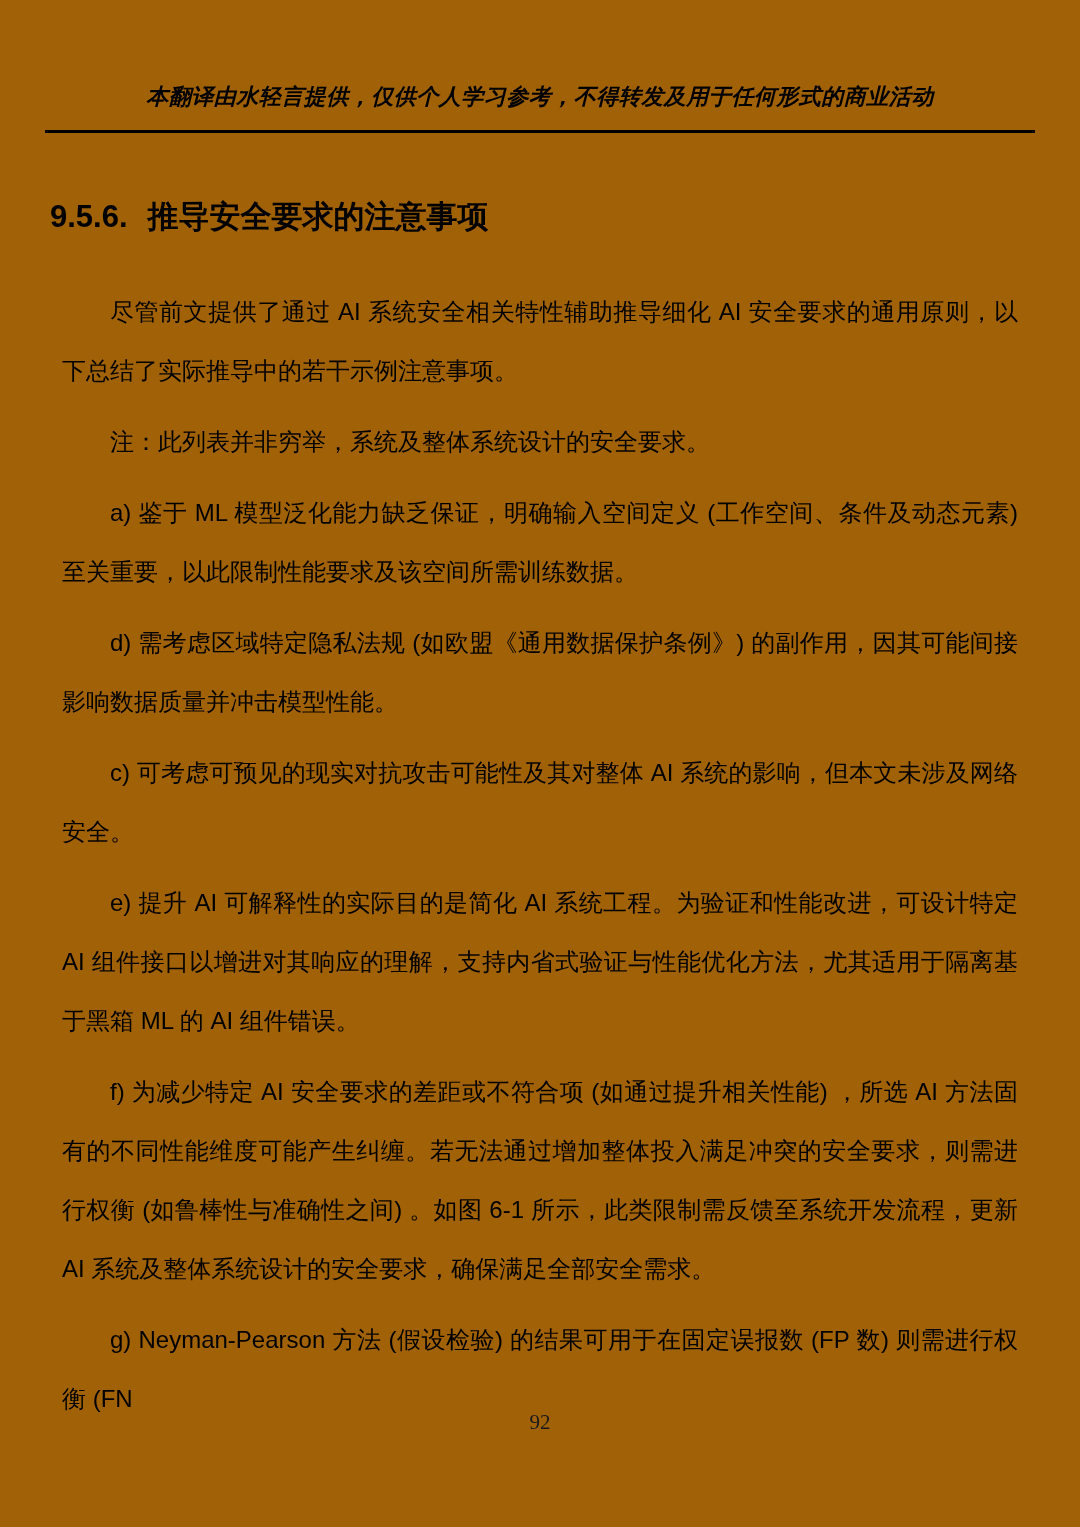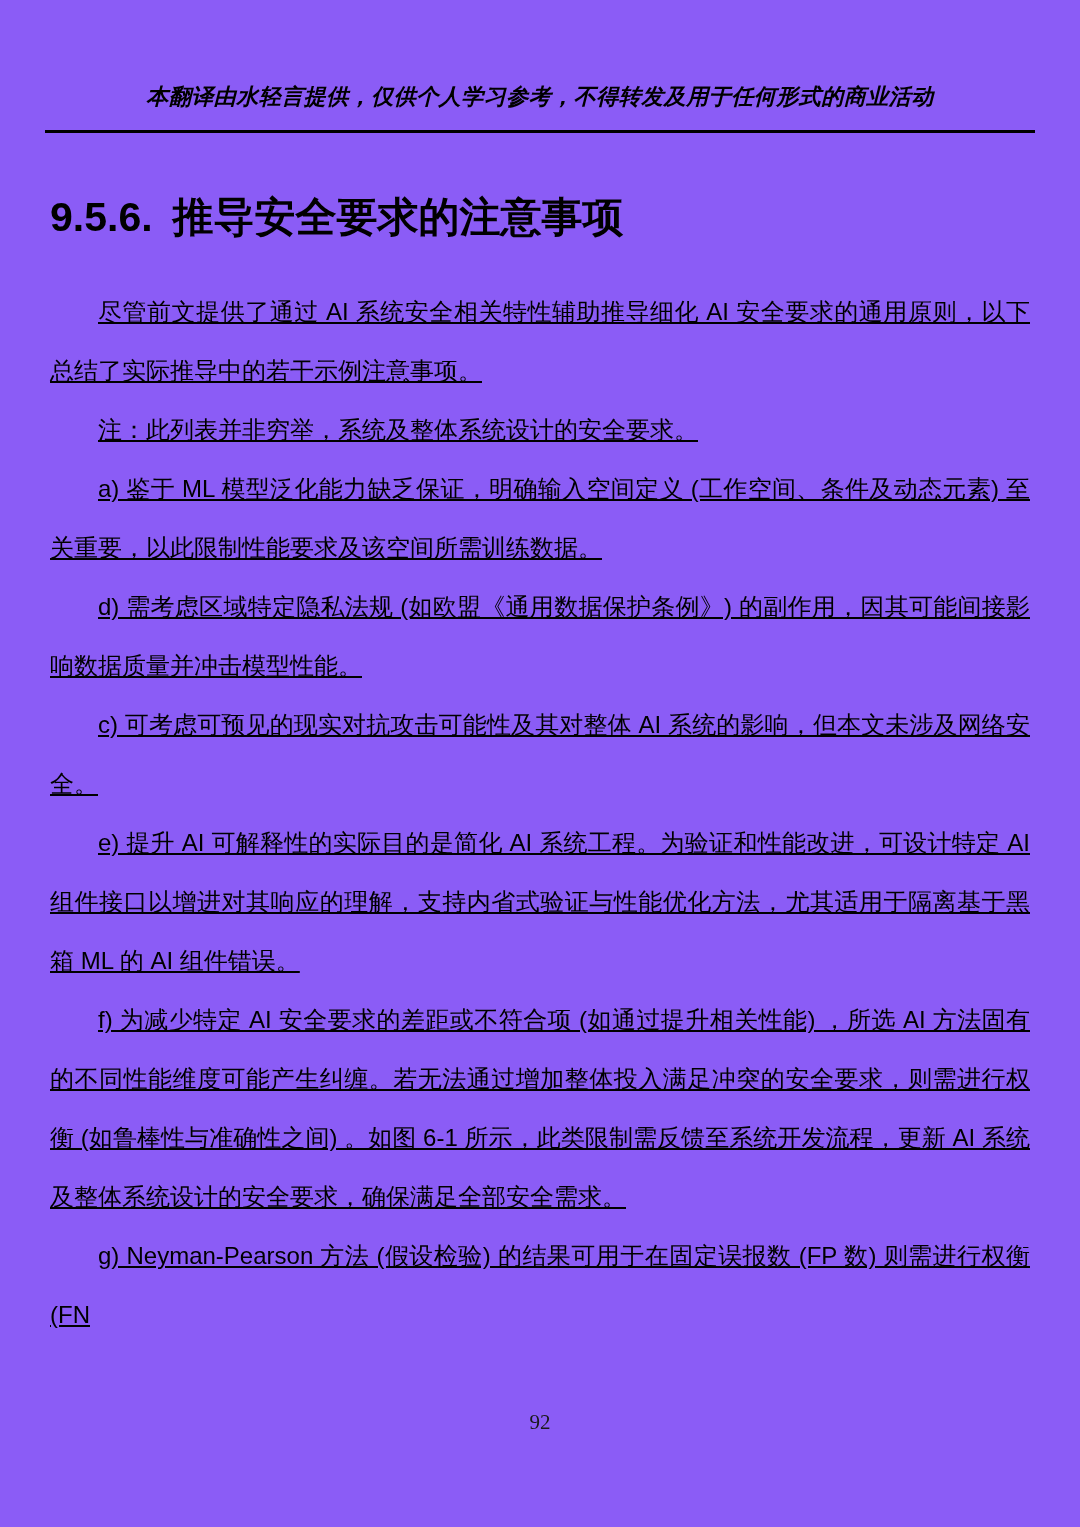--- a/index.html
+++ b/index.html
@@ -4,21 +4,21 @@
 <style>
   html, body {
     margin: 0;
     padding: 0;
     background: #ffffff;
   }
   .page {
     position: relative;
     width: 1080px;
     height: 1527px;
-    background: #8b5cf6;
+    background: #a16207;
     color: #000000;
     font-family: "Liberation Sans", "DejaVu Sans", sans-serif;
     overflow: hidden;
     box-sizing: border-box;
   }
   .header-note {
     padding-top: 82px;
     text-align: center;
     font-size: 22px;
     font-weight: bold;
@@ -27,43 +27,42 @@
     color: #000000;
   }
   .header-rule {
     margin: 18px 45px 0 45px;
     height: 0;
     border: none;
     border-top: 3px solid #000000;
   }
   .section-heading {
     margin: 64px 50px 16px 50px;
-    font-size: 41px;
+    font-size: 31px;
     font-weight: bold;
     line-height: 40px;
     color: #000000;
   }
   .section-heading .section-number {
     display: inline-block;
     margin-right: 20px;
   }
   .doc-body {
     margin: 45px 50px 0 50px;
     width: 980px;
     font-size: 24px;
     line-height: 59px;
     text-align: justify;
     text-justify: inter-ideograph;
     color: #000000;
   }
   .doc-body p {
-    margin: 0;
+    margin: 12px;
     padding: 0;
     text-indent: 48px;
-    text-decoration: underline;
   }
   .doc-body sup {
     font-size: 14px;
     line-height: 0;
     vertical-align: super;
   }
   .page-number {
     position: absolute;
     top: 1398px;
     left: 0;

